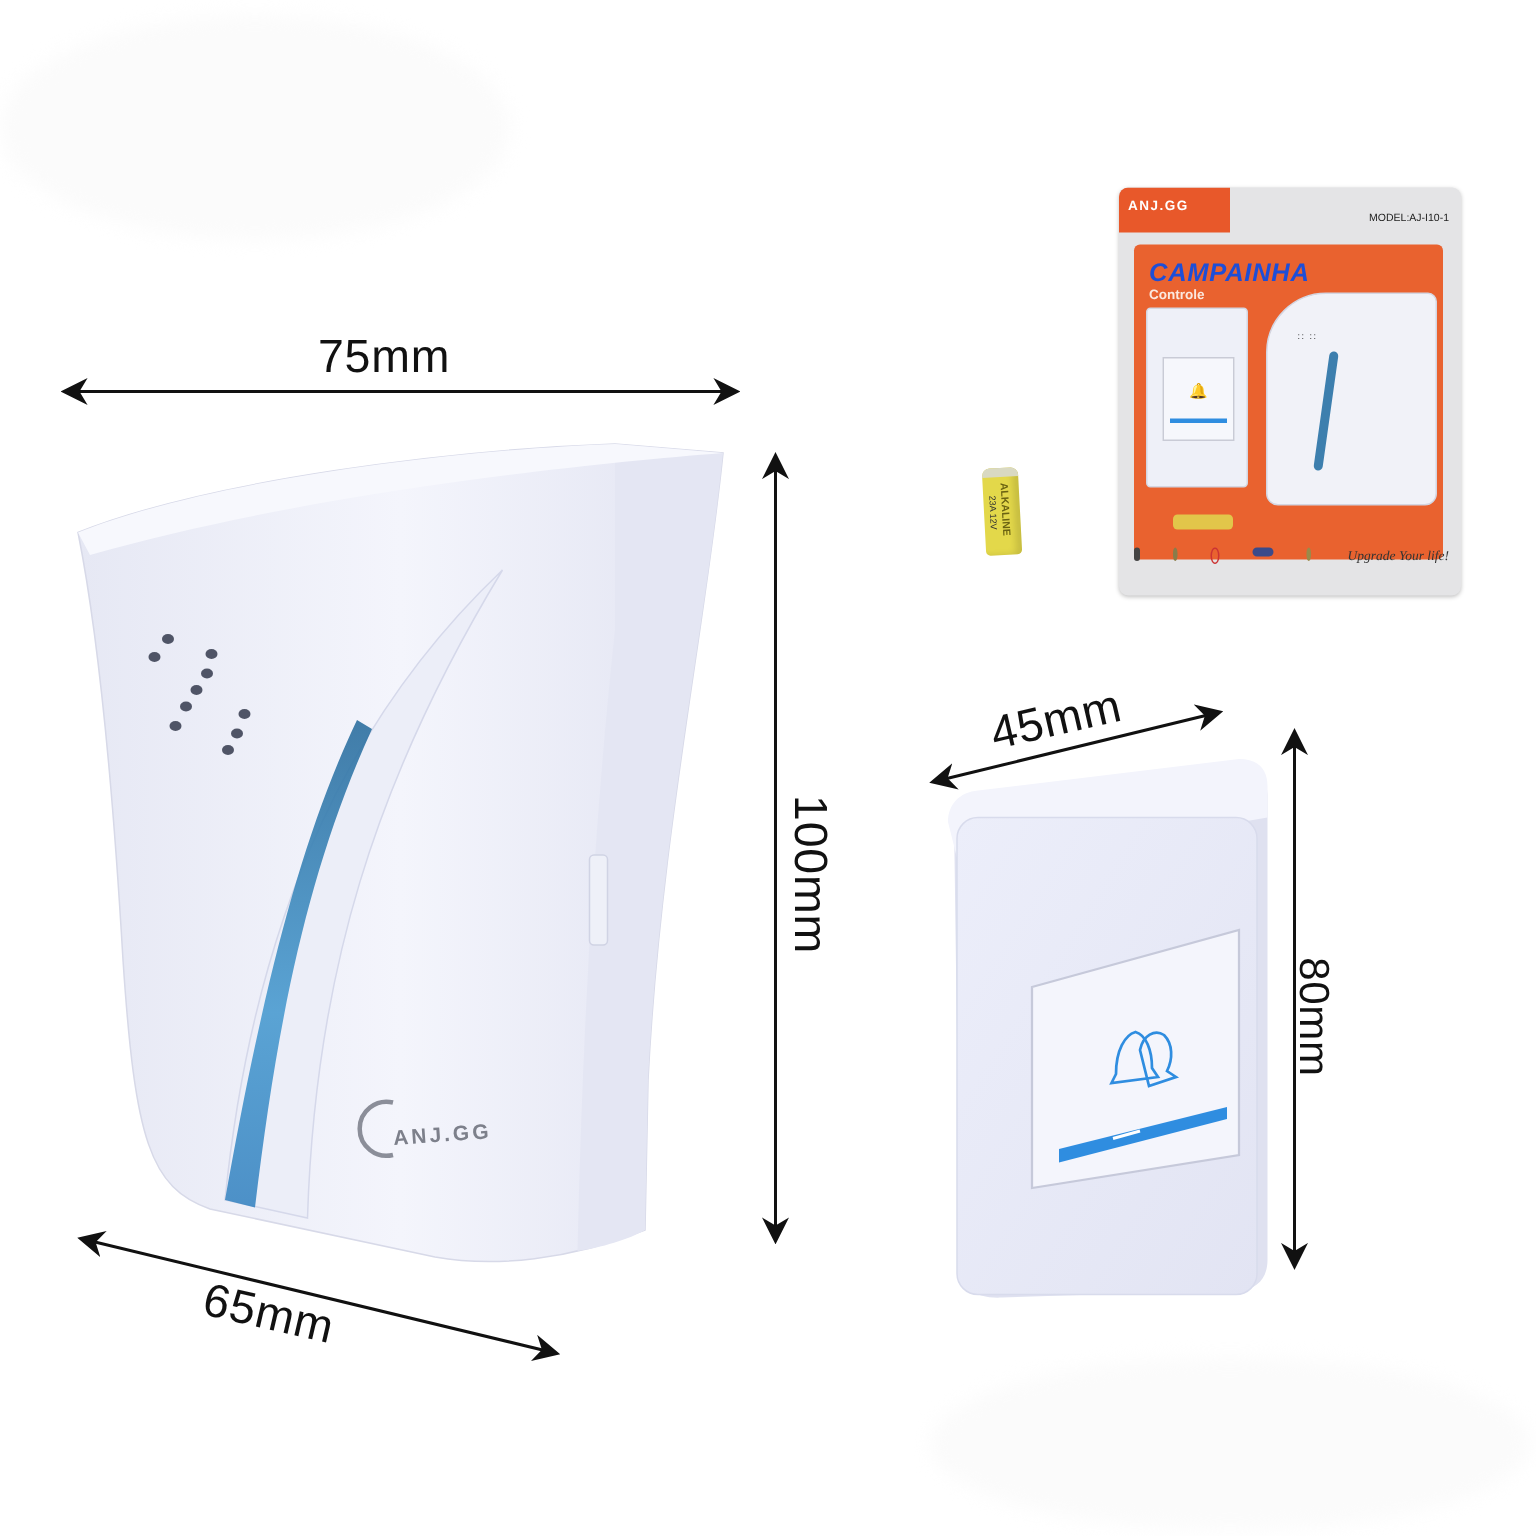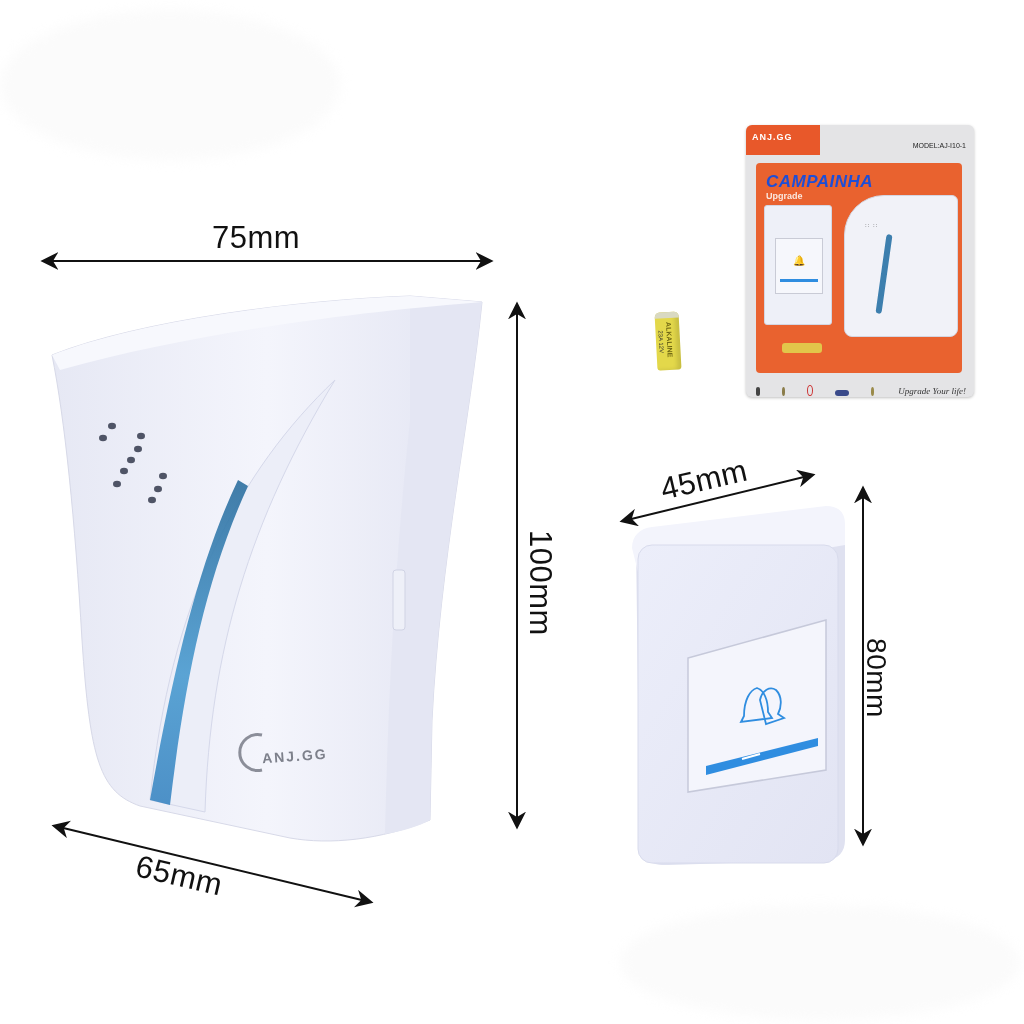--- a/index.html
+++ b/index.html
@@ -9,21 +9,21 @@
   .dim-label { position:absolute; color:#111; font-size:31px; font-family:"Liberation Sans", sans-serif; white-space:nowrap; letter-spacing:0.5px; }
   svg { position:absolute; overflow:visible; }
   
   .pkg { position:absolute; left:746px; top:125px; width:228px; height:272px; background:#e4e4e6; border-radius:6px; box-shadow:0 1px 3px rgba(0,0,0,0.25); overflow:hidden; }
   .pkg-logo-tab { position:absolute; left:0; top:0; width:74px; height:30px; background:#e8582a; }
   .pkg-logo { position:absolute; left:6px; top:7px; color:#fff; font-size:9px; font-weight:bold; letter-spacing:1px; }
   .pkg-model { position:absolute; right:8px; top:17px; font-size:7px; color:#222; }
   .pkg-orange { position:absolute; left:10px; top:38px; width:206px; height:210px; background:#e9622f; border-radius:4px; }
   .pkg-title { position:absolute; left:20px; top:47px; color:#1d4ed8; font-size:17px; font-weight:bold; font-style:italic; letter-spacing:0.5px; }
   .pkg-sub { position:absolute; left:20px; top:66px; color:#fbe8df; font-size:9px; font-weight:bold; }
-  .pkg-footer { position:absolute; left:10px; top:253px; width:210px; height:18px; display:flex; align-items:flex-end; gap:22px; }
+  .pkg-footer { position:absolute; left:10px; top:240px; width:210px; height:18px; display:flex; align-items:flex-start; gap:22px; }
   .pkg-slogan { font-family:"Liberation Serif", serif; font-style:italic; font-size:9px; color:#333; margin-left:2px; white-space:nowrap; }
   .tiny-icon { width:9px; height:9px; border-radius:50%; background:#8a7c4a; display:inline-block; }
 </style>
 </head>
 <body>
 
 <div class="smudge" style="left:0;top:10px;width:340px;height:150px;"></div>
 <div class="smudge" style="left:620px;top:905px;width:400px;height:115px;"></div>
 
 <svg style="left:0;top:0;" width="1024" height="1024">
@@ -121,21 +121,21 @@
   <div class="abs" style="left:10px;top:10px;font-size:7px;font-weight:bold;color:#6b6312;writing-mode:vertical-rl;">ALKALINE</div>
   <div class="abs" style="left:2px;top:18px;font-size:6px;color:#333;writing-mode:vertical-rl;">23A 12V</div>
 </div>
 
 <div class="pkg">
   <div class="pkg-logo-tab"></div>
   <div class="pkg-logo">ANJ.GG</div>
   <div class="pkg-model">MODEL:AJ-I10-1</div>
   <div class="pkg-orange"></div>
   <div class="pkg-title">CAMPAINHA</div>
-  <div class="pkg-sub">Upgrade</div>
+  <div class="pkg-sub">Controle</div>
 
   <div class="abs" style="left:18px;top:80px;width:66px;height:118px;background:#eef0f8;border-radius:3px;border:1px solid #d4d6e2;">
     <div class="abs" style="left:10px;top:32px;width:46px;height:54px;background:#f6f7fc;border:1px solid #c9cbd6;">
       <div class="abs" style="left:17px;top:16px;font-size:10px;color:#2f8de0;">🔔</div>
       <div class="abs" style="left:4px;top:40px;width:38px;height:3px;background:#2f8de0;"></div>
     </div>
   </div>
 
   <div class="abs" style="left:98px;top:70px;width:112px;height:140px;background:#f1f2f8;border-radius:40px 6px 8px 8px;border:1px solid #d4d6e2;">
     <div class="abs" style="left:36px;top:38px;width:6px;height:80px;background:#3d7fae;border-radius:3px;transform:rotate(8deg);"></div>

